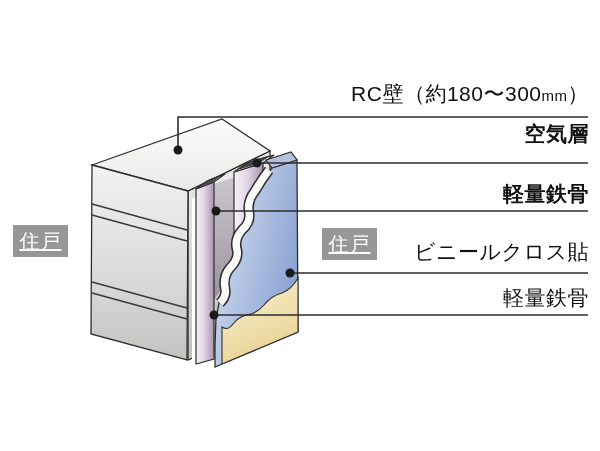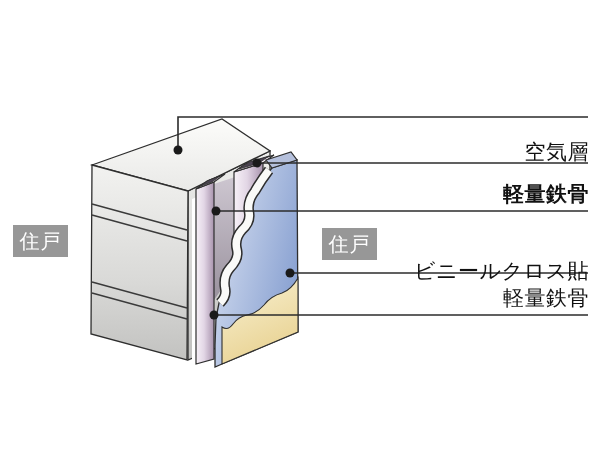--- a/index.html
+++ b/index.html
@@ -9,21 +9,21 @@
   }
   .stage svg{position:absolute;left:0;top:0;}
   .callout{
     position:absolute;right:11px;text-align:right;white-space:nowrap;
     font-size:21px;line-height:24px;color:#111;letter-spacing:0.5px;
   }
   .callout .unit{font-size:15px;}
   .badge{
     position:absolute;width:55px;height:32px;background:#979797;color:#ffffff;
     display:flex;align-items:center;justify-content:center;
-    font-size:20px;letter-spacing:1px;
+    font-size:20px;letter-spacing:1px;text-decoration:underline;
   }
   .badge-left{left:13px;top:225px;}
   .badge-right{left:322px;top:228px;}
 </style>
 </head>
 <body>
 
 <div class="stage">
 
   <svg width="600" height="451" viewBox="0 0 600 451">
@@ -124,27 +124,30 @@
         <line x1="290" y1="273" x2="588" y2="273"></line>
         <circle cx="290" cy="273" r="4.5" stroke="none"></circle>
       </g>
       <g>
         <line x1="214" y1="315" x2="588" y2="315"></line>
         <circle cx="214" cy="315" r="4.5" stroke="none"></circle>
       </g>
     </g>
   </svg>
 
-  <div class="callout" style="top:140px;">
+  <div class="callout" style="top:82px;">
+    <span>RC壁（約180〜300</span><span class="unit">mm</span><span>）</span>
+  </div>
+  <div class="callout" style="top:122px;font-weight:bold;">
     <span>空気層</span>
   </div>
   <div class="callout" style="top:182px;font-weight:bold;">
     <span>軽量鉄骨</span>
   </div>
-  <div class="callout" style="top:259px;">
+  <div class="callout" style="top:240px;">
     <span>ビニールクロス貼</span>
   </div>
   <div class="callout" style="top:286px;">
     <span>軽量鉄骨</span>
   </div>
 
   <div class="badge badge-left">
     <span>住戸</span>
   </div>
   <div class="badge badge-right">

